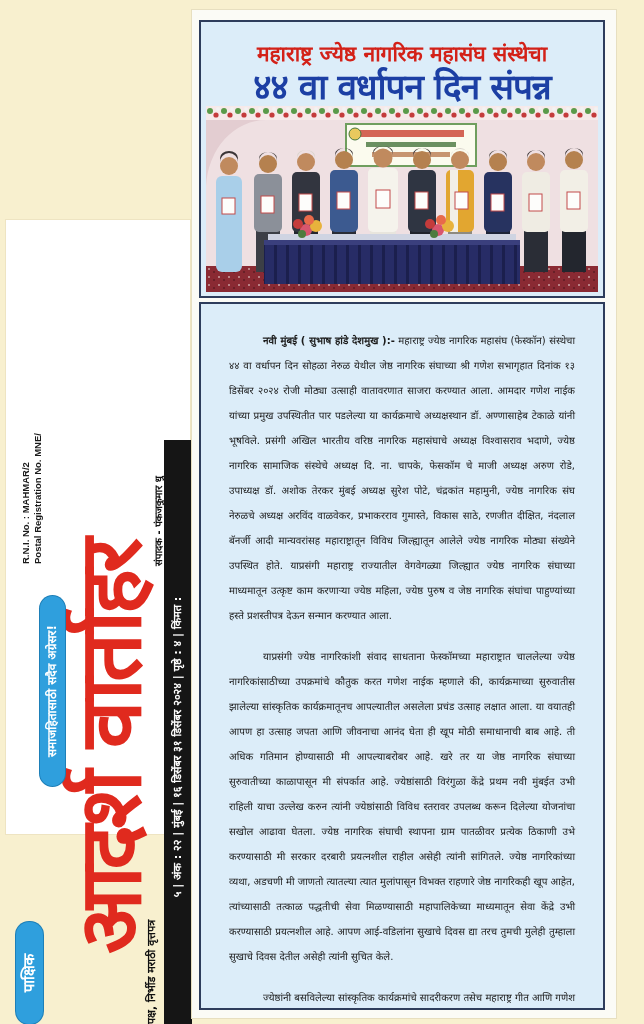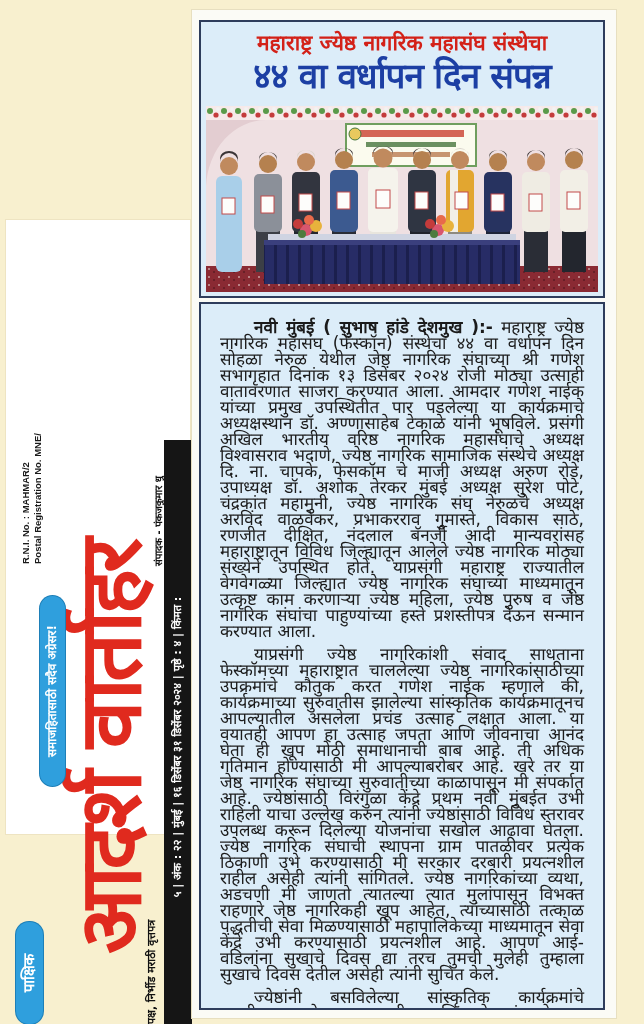--- a/index.html
+++ b/index.html
@@ -33,31 +33,31 @@
              font-size:11px;font-weight:bold;line-height:28px;text-align:center;}
   
   .clipping{
     position:absolute;left:192px;top:10px;width:424px;height:1008px;
     background:#fbfbf6;padding:0;box-shadow:0 0 0 1px #e7dfc0;
   }
   .head-photo-box{
     position:absolute;left:7px;top:10px;width:406px;height:278px;
     background:#dcedf9;border:2px solid #2e3d5c;box-sizing:border-box;
   }
-  .headline-1{margin-top:8px;text-align:center;color:#d32118;font-size:21px;font-weight:bold;line-height:26px;}
+  .headline-1{margin-top:19px;text-align:center;color:#d32118;font-size:21px;font-weight:bold;line-height:26px;}
   .headline-2{text-align:center;color:#1c3fa4;font-size:35px;font-weight:bold;line-height:40px;letter-spacing:-1px;}
   .photo{position:absolute;left:5px;top:84px;width:392px;height:186px;background:#e9dada;overflow:hidden;}
   .photo svg{display:block;}
   .body-box{
     position:absolute;left:7px;top:292px;width:406px;height:708px;
     background:#dcedf9;border:2px solid #2e3d5c;box-sizing:border-box;
     padding:8px 12px 6px 12px;overflow:hidden;
   }
   .body-box p{
-    margin:7px;color:#1b1b1b;font-size:17px;line-height:16px;
+    margin:16px;color:#1b1b1b;font-size:10px;line-height:25px;
     text-align:justify;text-indent:34px;
   }
   .body-box p b{font-weight:bold;}
 </style>
 </head>
 <body>
 
 <div class="masthead-block">
   <div class="rot rni">
     <div>R.N.I. No. : MAHMAR/2</div>

